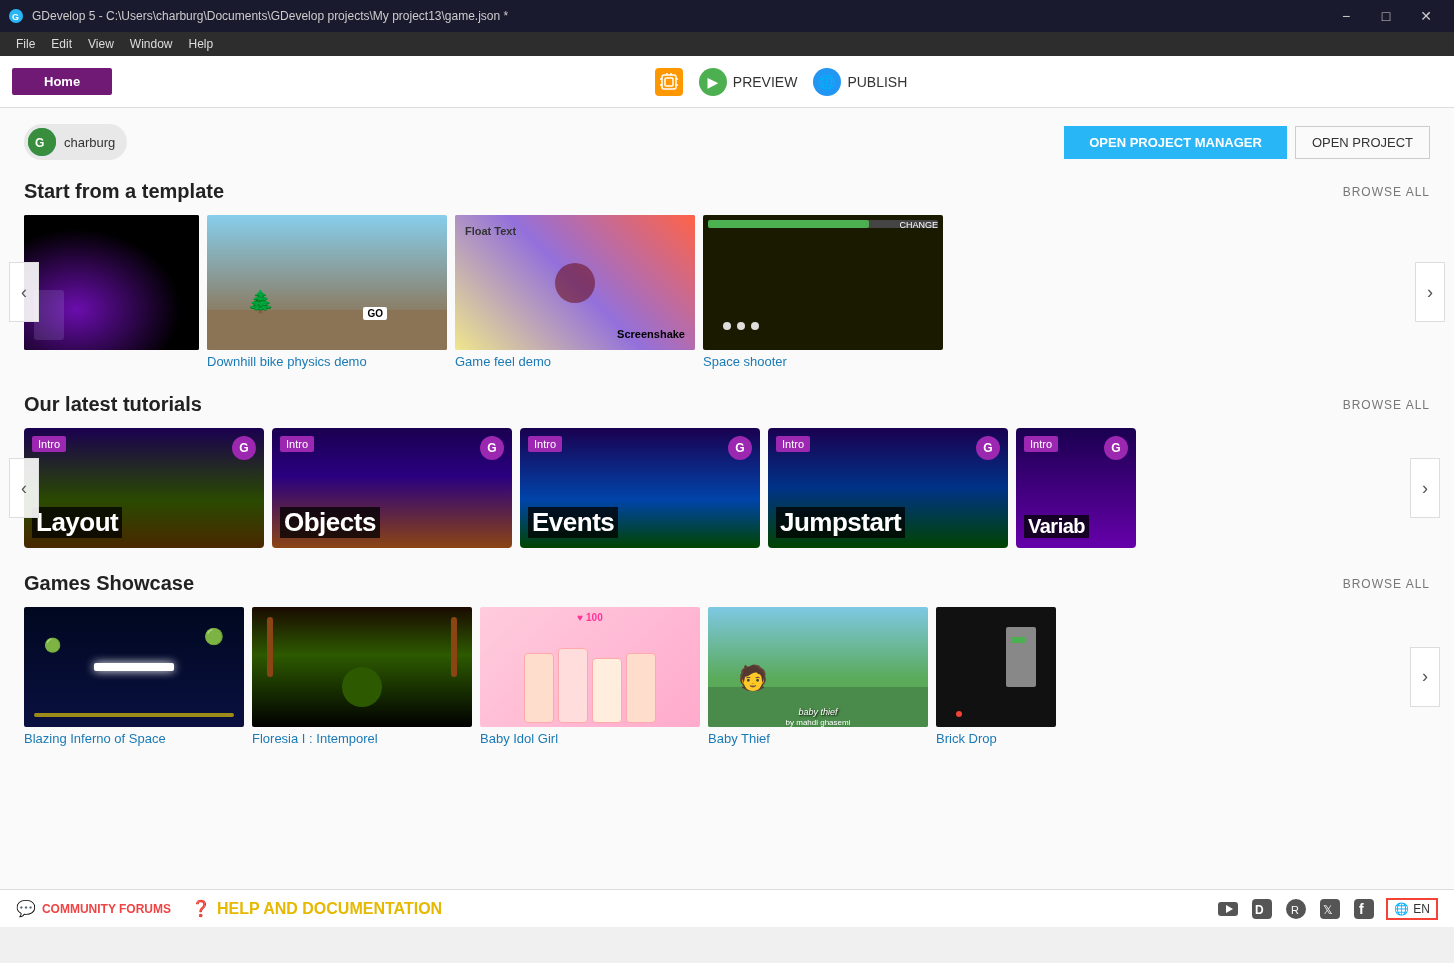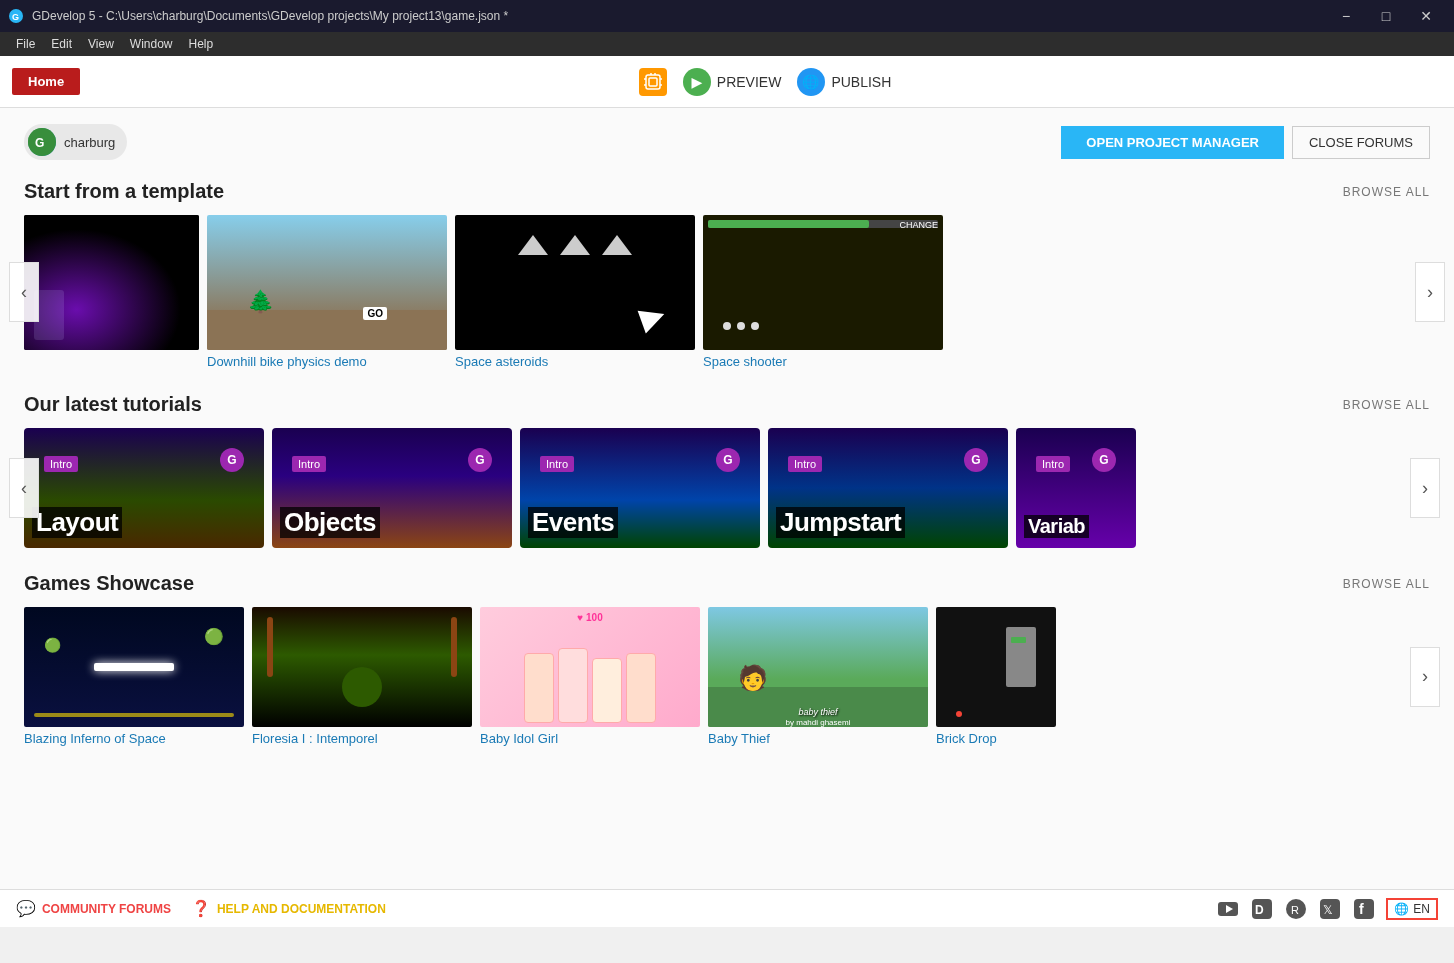--- a/index.html
+++ b/index.html
@@ -42,22 +42,22 @@
       height: 52px;
       display: flex;
       align-items: center;
       padding: 0 12px;
       border-bottom: 1px solid #ddd;
       gap: 8px;
     }
     .toolbar-left { display: flex; align-items: center; gap: 4px; }
     .toolbar-center { flex: 1; display: flex; justify-content: center; align-items: center; gap: 16px; }
     .home-btn {
-      background: #b91c1c; color: white; border: none;
-      padding: 6px 16px; font-size: 13px; font-weight: bold; cursor: pointer;
+      background: #701a75; color: white; border: none;
+      padding: 6px 32px; font-size: 13px; font-weight: bold; cursor: pointer;
       border-radius: 2px;
     }
     .preview-btn {
       display: flex; align-items: center; gap: 6px;
       background: transparent; border: none; cursor: pointer; font-size: 14px; color: #333;
     }
     .preview-btn .play-icon {
       width: 28px; height: 28px; background: #4caf50; border-radius: 50%;
       display: flex; align-items: center; justify-content: center; color: white; font-size: 14px;
     }
@@ -164,22 +164,22 @@
     .lang-btn {
       border: 2px solid #f44336; padding: 2px 6px; cursor: pointer; display: flex; align-items: center; gap: 4px; font-size: 12px; color: #333;
     }
     .thumb-bike { background: linear-gradient(180deg, #87ceeb 0%, #8B7355 80%); }
     .thumb-asteroids { background: #111; }
     .thumb-feel { background: linear-gradient(45deg, #f0e68c 0%, #9370db 100%); }
     .thumb-shooter { background: #2a2a00; }
 
     .intro-label-bar {
       position: absolute; top: 0; left: 0; right: 0;
-      display: flex; justify-content: space-between; align-items: flex-end;
-      padding: 20px;
+      display: flex; justify-content: space-between; align-items: flex-start;
+      padding: 8px;
       gap: 17px;
     }
 
     .tut-big-title {
       position: absolute;
       bottom: 10px;
       left: 8px;
       font-size: 26px;
       font-weight: 900;
       color: white;
@@ -249,21 +249,21 @@
       <div class="avatar-img">
         <svg width="28" height="28" viewBox="0 0 28 28">
             <circle cx="14" cy="14" r="14" fill="#388e3c"></circle>
             <text x="7" y="19" fill="white" font-size="12" font-weight="bold">G</text>
           </svg>
       </div>
       <span>charburg</span>
     </div>
     <div class="user-buttons">
       <button class="btn-open-pm">OPEN PROJECT MANAGER</button>
-      <button class="btn-close-proj">CLOSE FORUMS</button>
+      <button class="btn-close-proj">OPEN PROJECT</button>
     </div>
   </div>
 
   <div class="section">
     <div class="section-header">
       <span class="section-title">Start from a template</span>
       <span class="browse-all">BROWSE ALL</span>
     </div>
     <div class="carousel-wrapper">
       <div class="carousel-nav left">‹</div>
@@ -278,32 +278,30 @@
 
         <div class="template-card">
           <div class="template-thumb thumb-bike" style="width:240px; height:135px; position:relative; border-radius:2px; overflow:hidden;">
             <div style="position:absolute; bottom:0; left:0; right:0; height:40px; background:#8B7355;"></div>
             <div style="position:absolute; bottom:35px; left:40px; font-size:22px;">🌲</div>
             <div style="position:absolute; bottom:30px; right:60px; font-size:10px; background:#fff; padding:1px 4px; font-weight:bold; border-radius:2px;">GO</div>
           </div>
           <div class="template-label">Downhill bike physics demo</div>
         </div>
 
+
         <div class="template-card">
-          <div class="template-thumb thumb-asteroids" style="width:240px; height:135px; position:relative; border-radius:2px; overflow:hidden; background:#000;">
-            <div style="position:absolute; top:20px; left:50%; transform:translateX(-50%); display:flex; gap:12px;">
-              <div style="width:0;height:0;border-left:15px solid transparent;border-right:15px solid transparent;border-bottom:20px solid #ccc;"></div>
-              <div style="width:0;height:0;border-left:15px solid transparent;border-right:15px solid transparent;border-bottom:20px solid #ccc;"></div>
-              <div style="width:0;height:0;border-left:15px solid transparent;border-right:15px solid transparent;border-bottom:20px solid #ccc;"></div>
-            </div>
-            <div style="position:absolute; bottom:20px; right:30px; width:0;height:0;border-top:12px solid transparent;border-bottom:12px solid transparent;border-left:24px solid white; transform:rotate(-20deg);"></div>
-          </div>
-          <div class="template-label">Space asteroids</div>
-        </div>
-
+          <div class="template-thumb thumb-feel" style="width:240px; height:135px; position:relative; border-radius:2px; overflow:hidden;">
+            <div style="position:absolute; inset:0; background:linear-gradient(45deg, #f0e68c, #9370db, #ff6347);"></div>
+            <div style="position:absolute; top:10px; left:10px; font-size:11px; color:#333; font-weight:bold;">Float Text</div>
+            <div style="position:absolute; bottom:10px; right:10px; font-size:11px; color:#000; font-weight:bold;">Screenshake</div>
+            <div style="position:absolute; top:50%; left:50%; transform:translate(-50%,-50%); width:40px; height:40px; background:rgba(100,0,0,0.5); border-radius:50%;"></div>
+          </div>
+          <div class="template-label">Game feel demo</div>
+        </div>
 
         <div class="template-card">
           <div class="template-thumb thumb-shooter" style="width:240px; height:135px; position:relative; border-radius:2px; overflow:hidden; background:#1a1a00;">
             <div style="position:absolute; top:5px; left:5px; right:5px; height:8px; background:#444; border-radius:2px;">
                 <div style="width:70%; height:100%; background:#4caf50; border-radius:2px;"></div>
               </div>
             <div style="position:absolute; top:5px; right:5px; font-size:9px; color:#fff;">CHANGE</div>
             <div style="position:absolute; bottom:20px; left:20px; display:flex; gap:6px;">
               <div style="width:8px;height:8px;background:#ddd;border-radius:50%;"></div>
               <div style="width:8px;height:8px;background:#ddd;border-radius:50%;"></div>
@@ -440,21 +438,21 @@
 </div>
 
 <div class="footer">
   <div class="footer-left">
     <div class="footer-link">
       <span style="font-size:16px; color:#555;">💬</span>
       <span style="font-size:12px; font-weight:bold; color:#ef4444;">COMMUNITY FORUMS</span>
     </div>
     <div class="footer-link">
       <span style="font-size:16px; color:#e6b800;">❓</span>
-      <span style="font-size:12px; font-weight:bold; color:#e6b800;">HELP AND DOCUMENTATION</span>
+      <span style="font-size:16px; font-weight:bold; color:#e6b800;">HELP AND DOCUMENTATION</span>
     </div>
   </div>
   <div class="footer-right">
     <div class="social-icon" title="YouTube">
       <svg width="20" height="14" viewBox="0 0 20 14">
           <rect width="20" height="14" rx="3" fill="#555"></rect>
           <polygon points="8,3 15,7 8,11" fill="white"></polygon>
         </svg>
     </div>
     <div class="social-icon" title="Discord">

